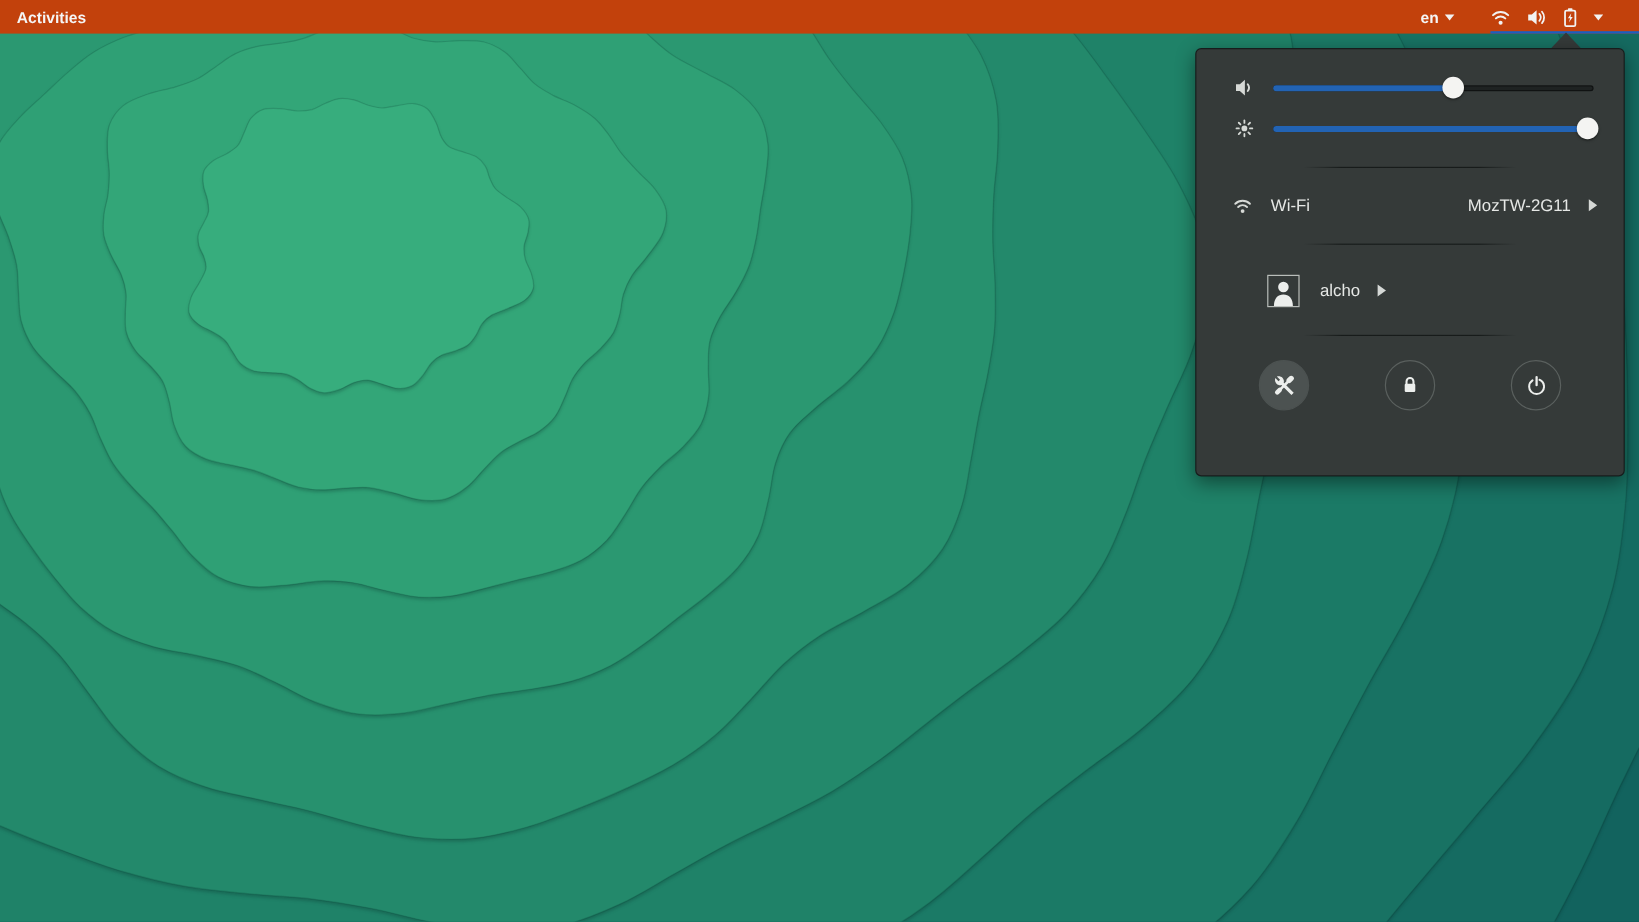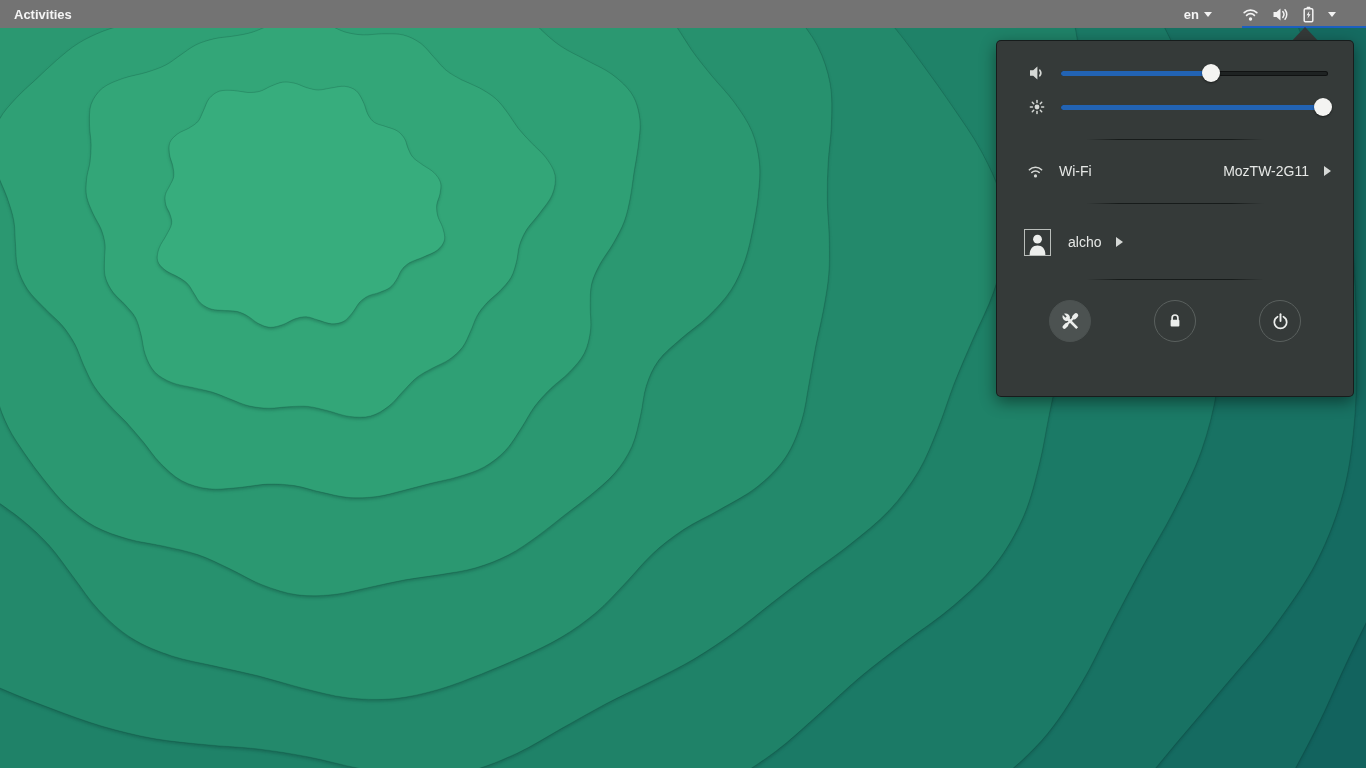--- a/index.html
+++ b/index.html
@@ -6,21 +6,21 @@
   html,body { width:1366px; height:768px; overflow:hidden;
               font-family:"Liberation Sans","DejaVu Sans",sans-serif; }
   body { position:relative; background:#0d5457; }
 
   
   #wallpaper { position:absolute; left:0; top:0; width:1366px; height:768px; }
   #wallpaper path { stroke:rgba(3,42,40,.18); stroke-width:1; }
 
   
   .topbar { position:absolute; left:0; top:0; width:1366px; height:28px;
-            background:#737373; color:#f5f5f5; z-index:50;
+            background:#c2410c; color:#f5f5f5; z-index:50;
             display:flex; align-items:center; font-size:13px; font-weight:bold; }
   .tb-activities { padding:0 14px; height:28px; display:flex; align-items:center; cursor:default; }
   .tb-clock { position:absolute; left:0; right:0; text-align:center; pointer-events:none; }
   .tb-right { position:absolute; right:0; top:0; height:28px; display:flex; align-items:center; padding-right:26px; }
   .tb-kbd { display:flex; align-items:center; gap:5px; padding:0 8px; height:28px; }
   .tb-aggregate { display:flex; align-items:center; gap:13px; height:28px; padding:0 4px 0 22px; }
   .caret-down { width:0; height:0; border-left:4px solid transparent;
                 border-right:4px solid transparent; border-top:5px solid #f2f2f2; }
   .tb-underline { position:absolute; right:0; bottom:0; width:124px; height:2px; }
   .tb-icon svg { display:block; }
@@ -50,21 +50,21 @@
               background:linear-gradient(to right, rgba(20,24,23,0), rgba(18,22,21,.85) 18%,
                          rgba(18,22,21,.85) 82%, rgba(20,24,23,0)); }
 
   .menu-item { height:34px; display:flex; align-items:center; padding:0 22px 0 28px; cursor:default; }
   .mi-icon { width:20px; display:flex; justify-content:center; }
   .mi-label { margin-left:14px; }
   .mi-status { margin-left:auto; }
   .arrow-right { margin-left:15px; width:0; height:0; border-top:5px solid transparent;
                  border-bottom:5px solid transparent; border-left:7px solid #d5d8d6; }
 
-  .user-row { height:48px; display:flex; align-items:center; padding:0 22px 0 27px; cursor:default; }
+  .user-row { height:48px; display:flex; align-items:center; padding:0 22px 0 27px; cursor:default;margin-left:32px; }
   .avatar { width:27px; height:27px; border:1px solid #b9bdba; display:flex; align-items:flex-end;
             justify-content:center; overflow:hidden; }
   .user-name { margin-left:17px; }
 
   .btn-row { display:flex; justify-content:center; gap:63px; margin-top:8px; }
   .round-btn { width:42px; height:42px; border-radius:50%; background:transparent;
                border:1px solid #5a605e; display:flex; align-items:center; justify-content:center;
                cursor:pointer; padding:0; }
   .round-btn.focused { background:#4c5251; border-color:#4c5251; }
 

